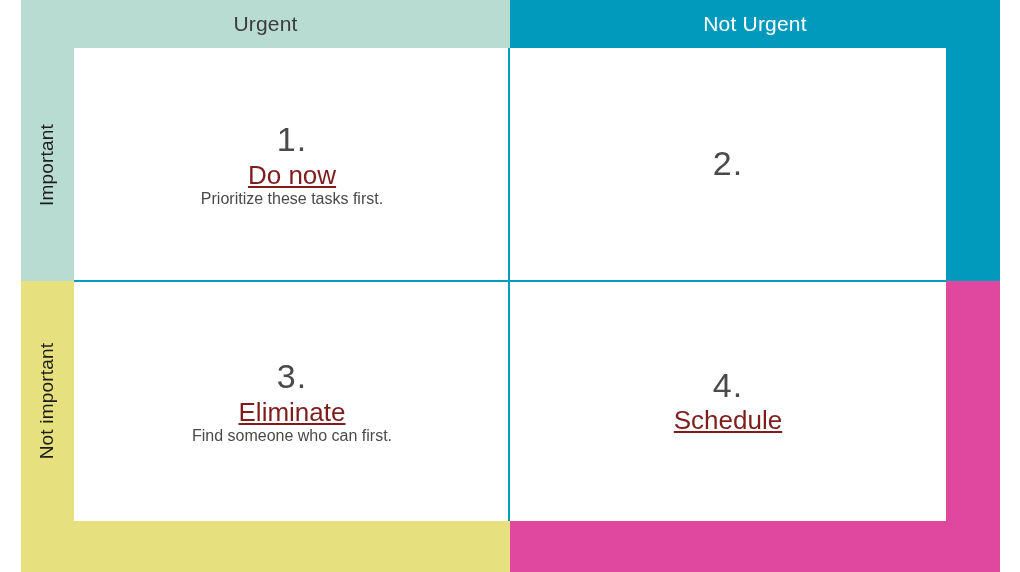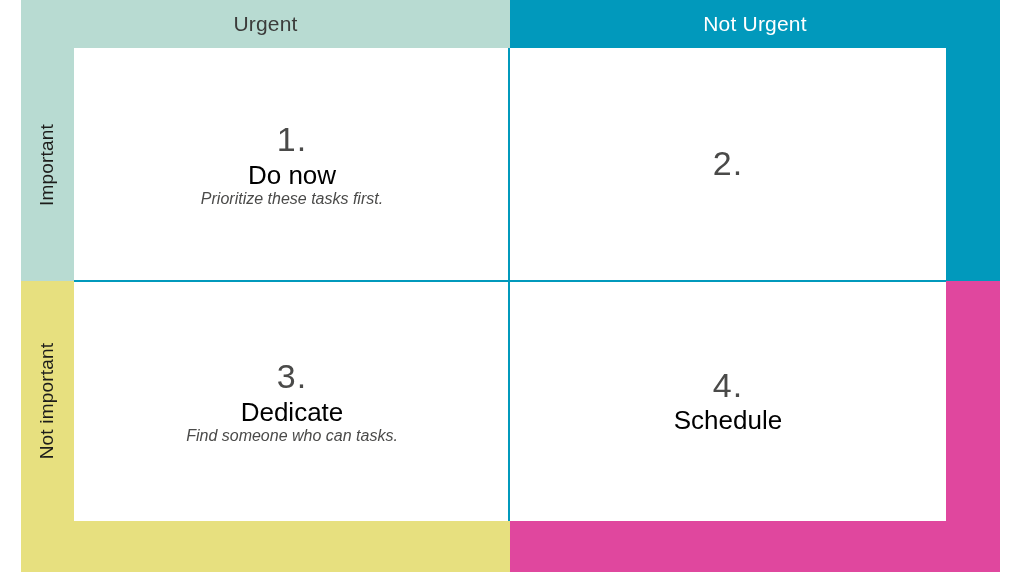--- a/index.html
+++ b/index.html
@@ -91,27 +91,27 @@
     line-height: 1.08;
   }
   .q-number {
     font-size: 34px;
     color: #4a4a49;
     letter-spacing: 1px;
     margin-bottom: 3px;
   }
   .q-title {
     font-size: 26px;
-    color: #000000;
+    color: #7f1d1d;
     margin-bottom: 1px;
+    text-decoration: underline;
   }
   .q-desc {
     font-size: 16px;
     color: #4a4a49;
-    font-style: italic;
   }
 
   
   .divider {
     position: absolute;
     background: #0199bc;
   }
   #divider-vertical   { left: 508px; top: 48px;  width: 2px;  height: 473px; }
   #divider-horizontal { left: 74px;  top: 280px; width: 872px; height: 2px; }
 </style>
@@ -149,22 +149,22 @@
 
   <div class="quadrant" id="quadrant-2">
     <div class="q-inner">
       <div class="q-number">2.</div>
     </div>
   </div>
 
   <div class="quadrant" id="quadrant-3">
     <div class="q-inner">
       <div class="q-number">3.</div>
-      <div class="q-title">Dedicate</div>
-      <div class="q-desc">Find someone who can tasks.</div>
+      <div class="q-title">Eliminate</div>
+      <div class="q-desc">Find someone who can first.</div>
     </div>
   </div>
 
   <div class="quadrant" id="quadrant-4">
     <div class="q-inner">
       <div class="q-number">4.</div>
       <div class="q-title">Schedule</div>
     </div>
   </div>
 

